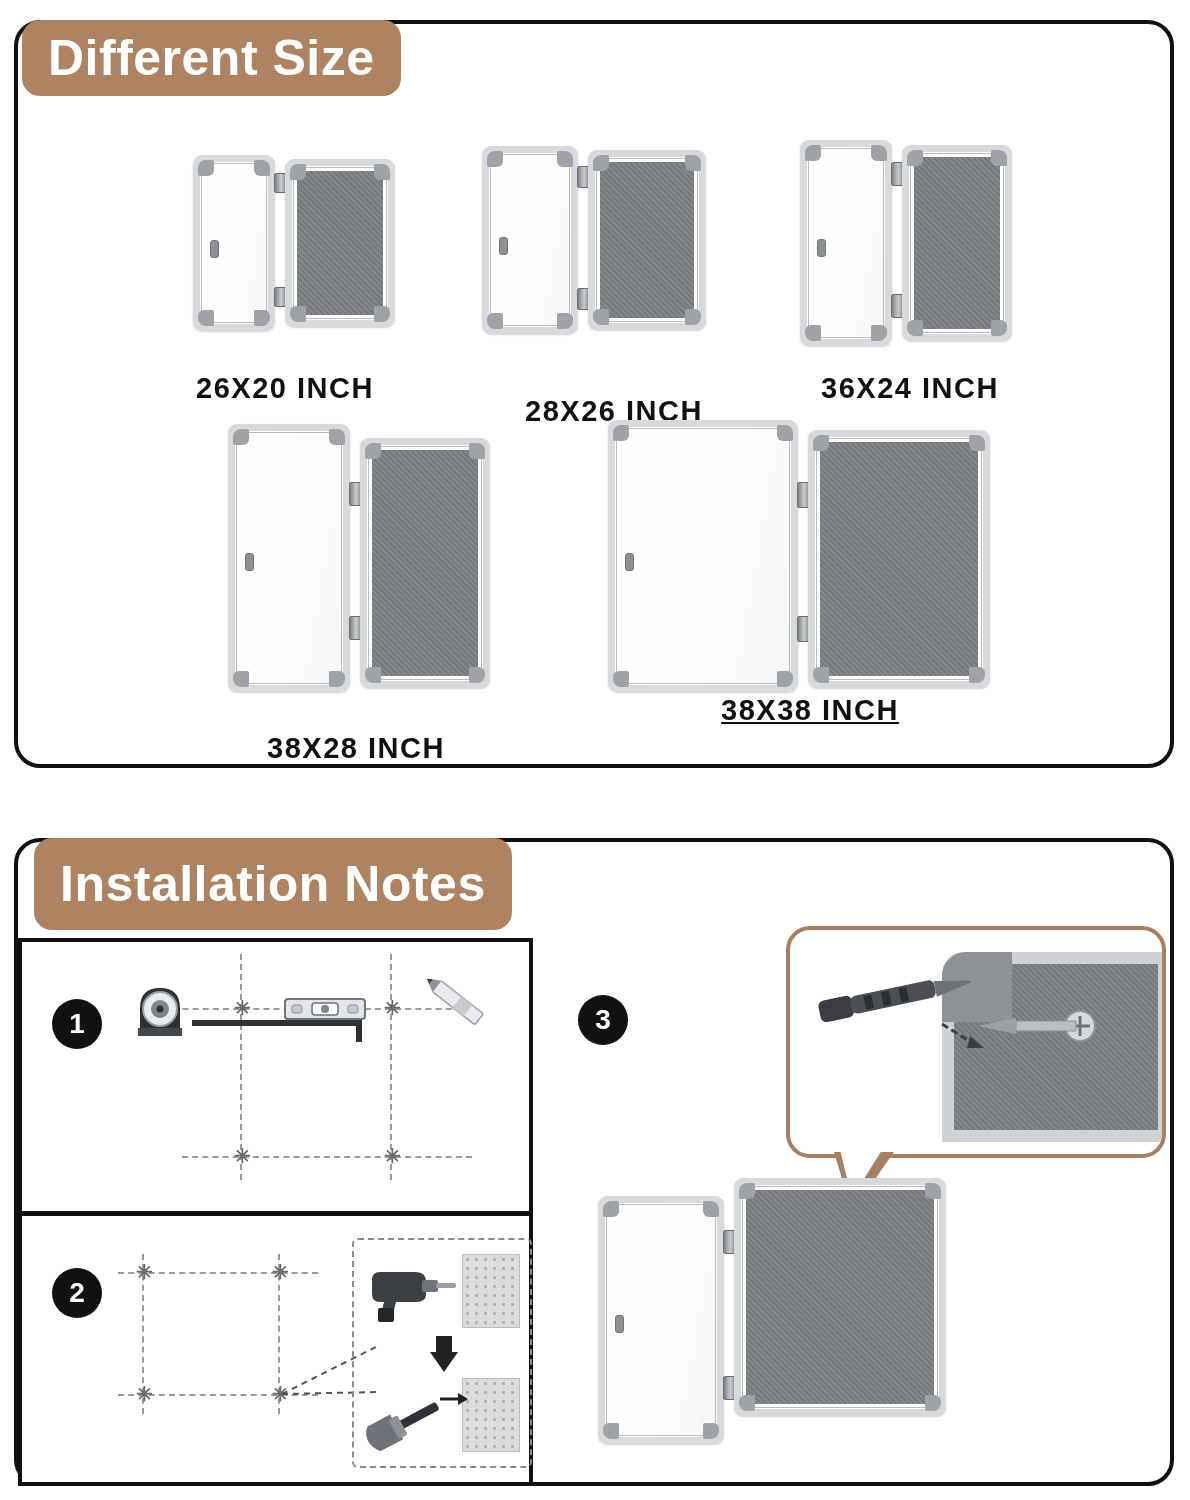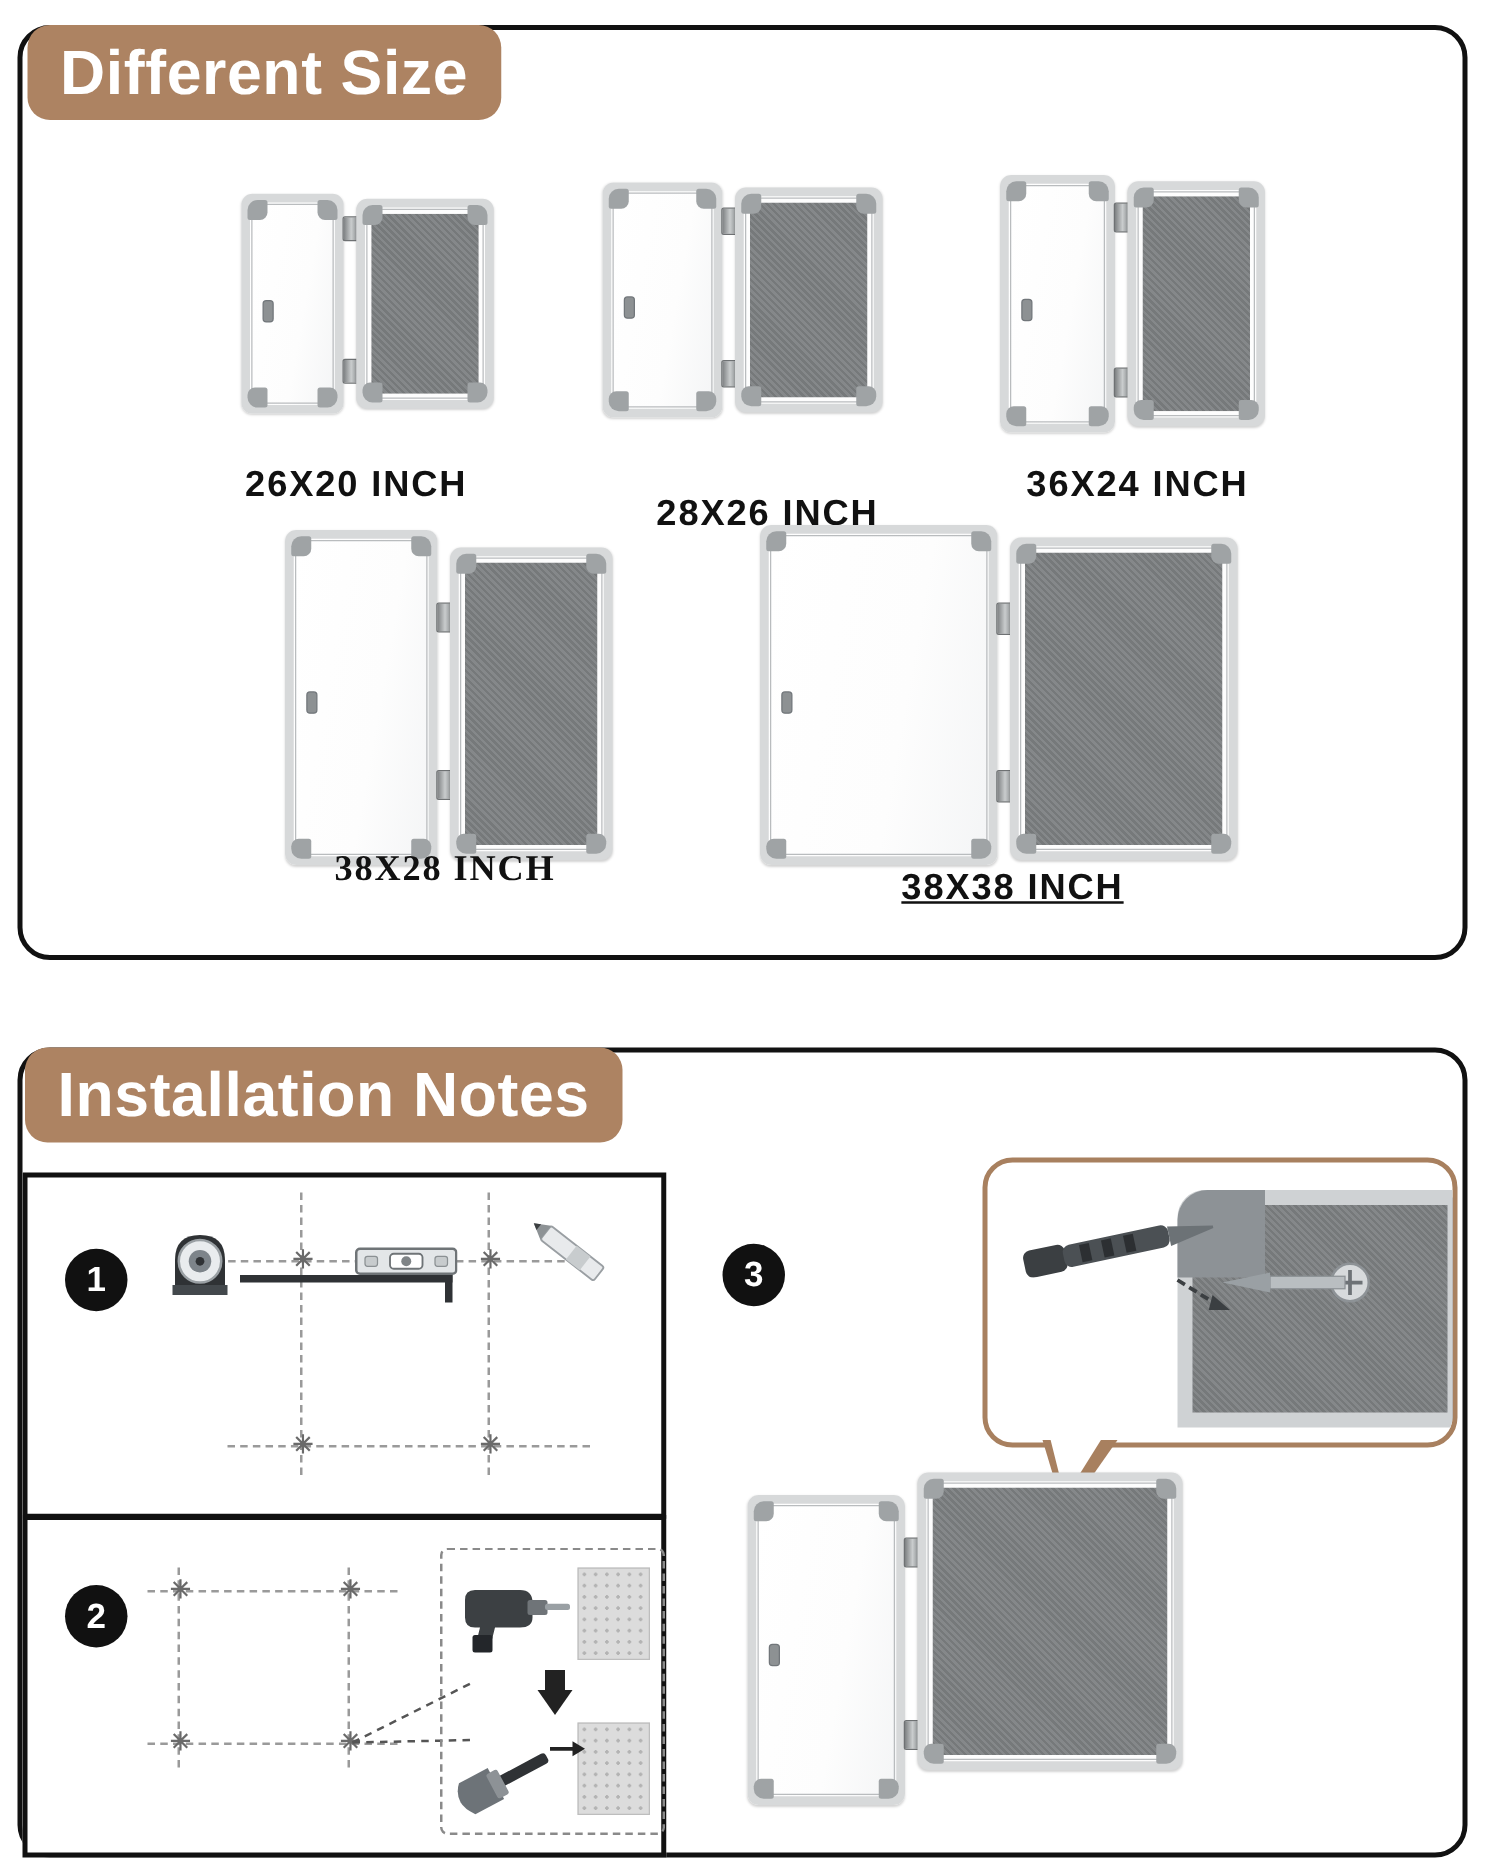--- a/index.html
+++ b/index.html
@@ -28,21 +28,21 @@
     font-weight:bold;
     border-radius:18px;
     display:flex;
     align-items:center;
     padding:0 26px;
     letter-spacing:0.5px;
     white-space:nowrap;
     box-sizing:border-box;
   }
   #title-size{ left:22px; top:20px; height:76px; font-size:50px; }
-  #title-install{ left:20px; top:838px; height:76px; font-size:50px; }
+  #title-install{ left:34px; top:838px; height:92px; font-size:50px; }
 
   
   .board{
     position:absolute;
     display:flex;
     align-items:flex-start;
   }
   .leaf{
     box-sizing:border-box;
     border:7px solid #d7d9da;
@@ -267,21 +267,21 @@
     <span class="hinge" style="top:192px;height:22px;"></span>
   </div>
   <div class="leaf felt" style="width:130px;height:250px;margin-top:14px;">
     <span class="felt-inner"></span>
     <span class="corner c-tl"></span>
     <span class="corner c-tr"></span>
     <span class="corner c-bl"></span>
     <span class="corner c-br"></span>
   </div>
 </div>
-<div class="size-label" style="left:226px;top:679px;width:260px;font-family:Liberation Serif, serif;">38X28 INCH</div>
+<div class="size-label" style="left:226px;top:732px;width:260px;">38X28 INCH</div>
 
 <div class="board" style="left:608px;top:420px;">
   <div class="leaf door" style="width:190px;height:272px;">
     <span class="corner c-tl"></span>
     <span class="corner c-tr"></span>
     <span class="corner c-bl"></span>
     <span class="corner c-br"></span>
     <span class="lock" style="top:126px;"></span>
   </div>
   <div class="hinges" style="height:272px;">

